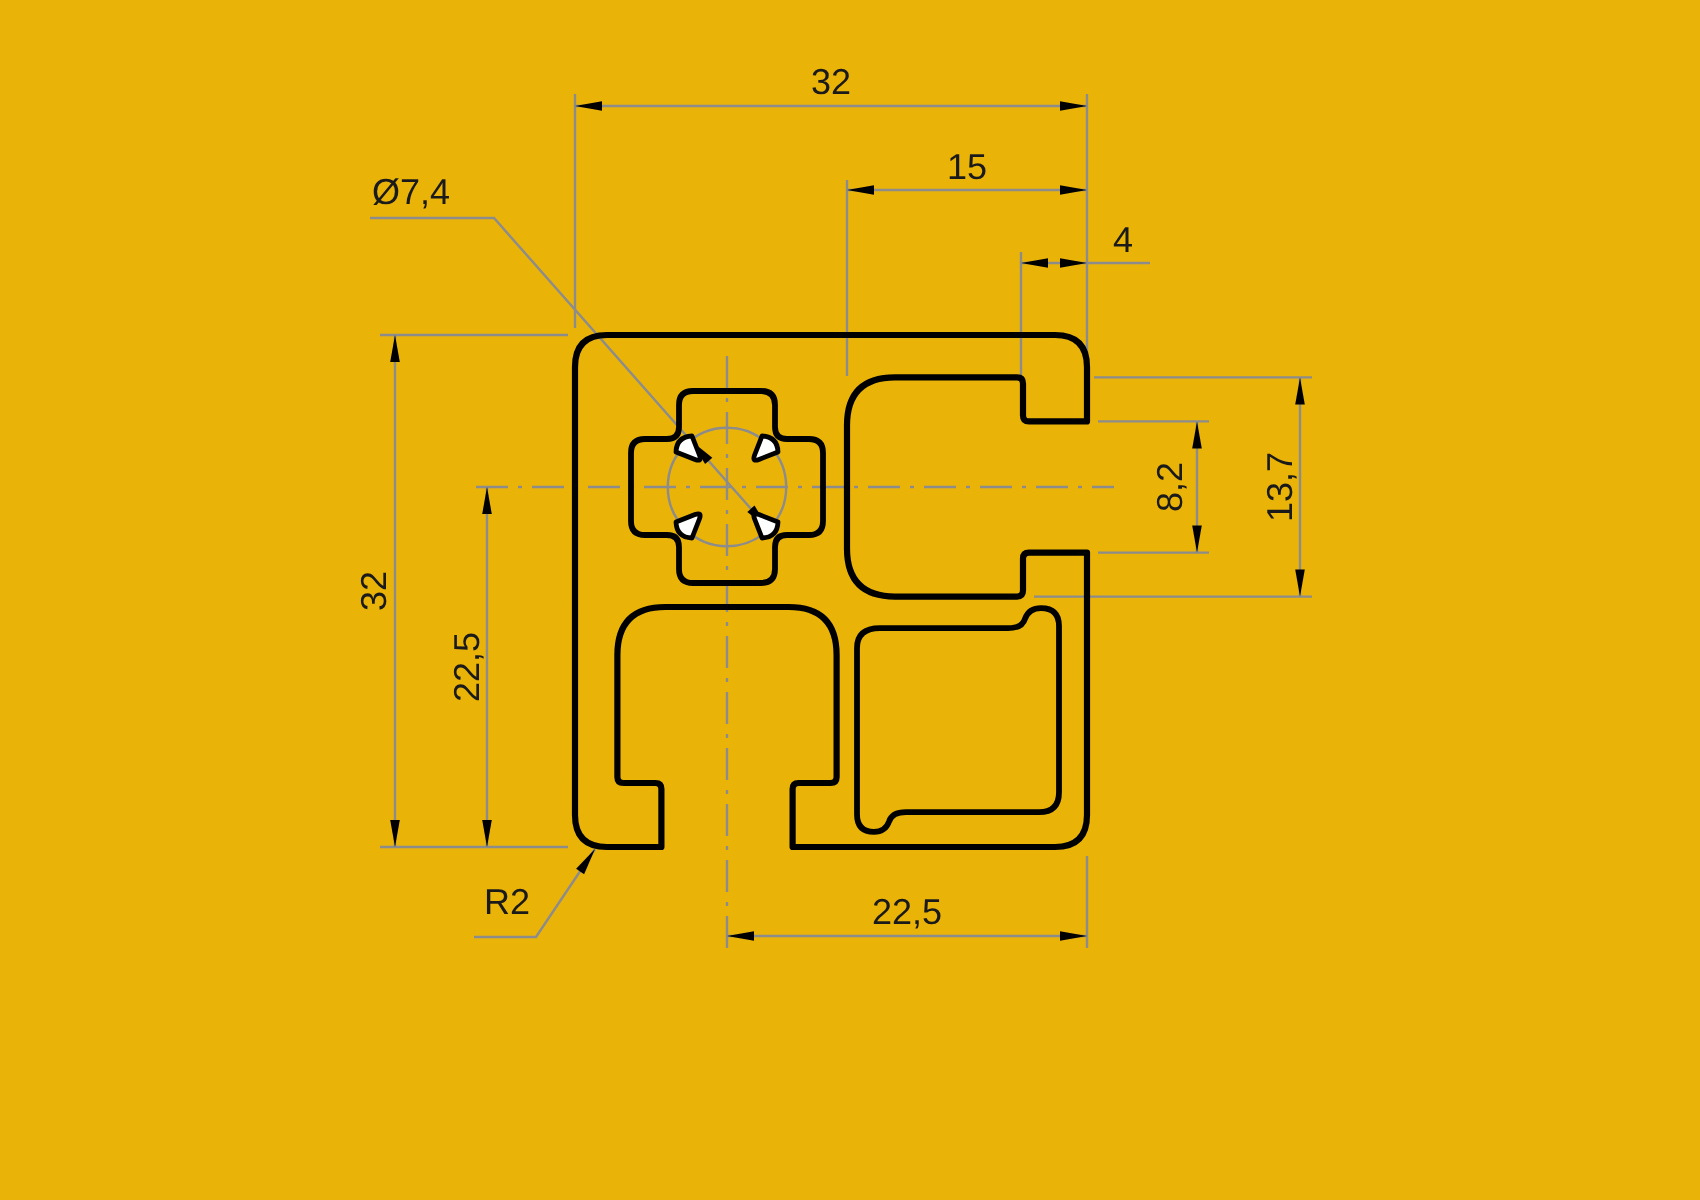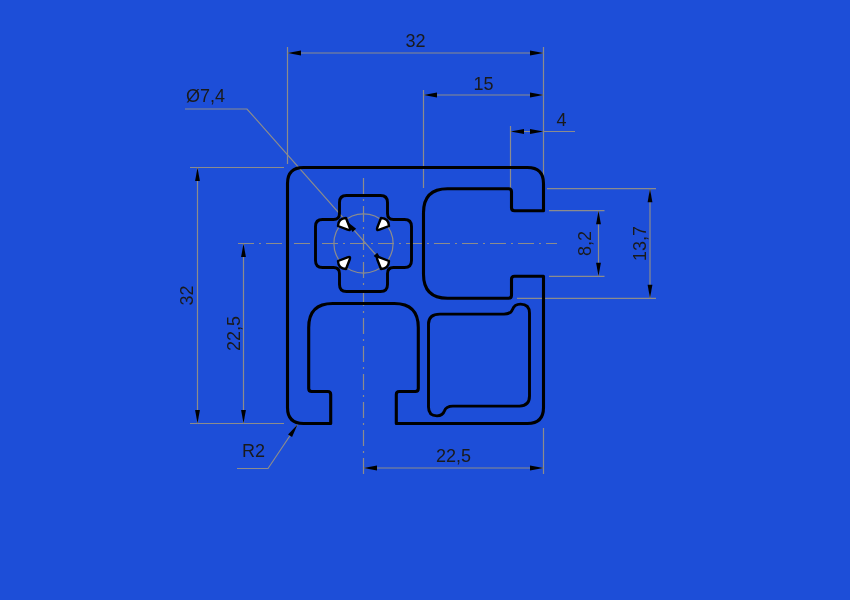--- a/index.html
+++ b/index.html
@@ -1,16 +1,16 @@
 <!DOCTYPE html>
 <html><head>
 <meta charset="utf-8">
 <style>
   html,body{margin:0;padding:0;background:#e8e8e8;}
-  .stage{width:850px;height:600px;background:#1d4ed8;position:relative;margin:0 auto;
+  .stage{width:850px;height:600px;background:#eab308;position:relative;margin:0 auto;
          font-family:"Liberation Sans", sans-serif;}
   svg{display:block;}
   .outline{fill:none;stroke:#000000;stroke-width:3.1;stroke-linejoin:round;stroke-linecap:round;}
   .outline2{fill:none;stroke:#000000;stroke-width:2.9;stroke-linejoin:round;}
   .tooth{fill:#ffffff;stroke:#000000;stroke-width:2.4;stroke-linejoin:round;}
   .thin{fill:none;stroke:#8c8c8c;stroke-width:1.2;}
   .cline{fill:none;stroke:#8c8c8c;stroke-width:1.2;stroke-dasharray:16 5 2 5;}
   .dimtxt{fill:#1a1a1a;font-size:18px;font-family:"Liberation Sans",sans-serif;}
   .mid{text-anchor:middle;}
 </style>

